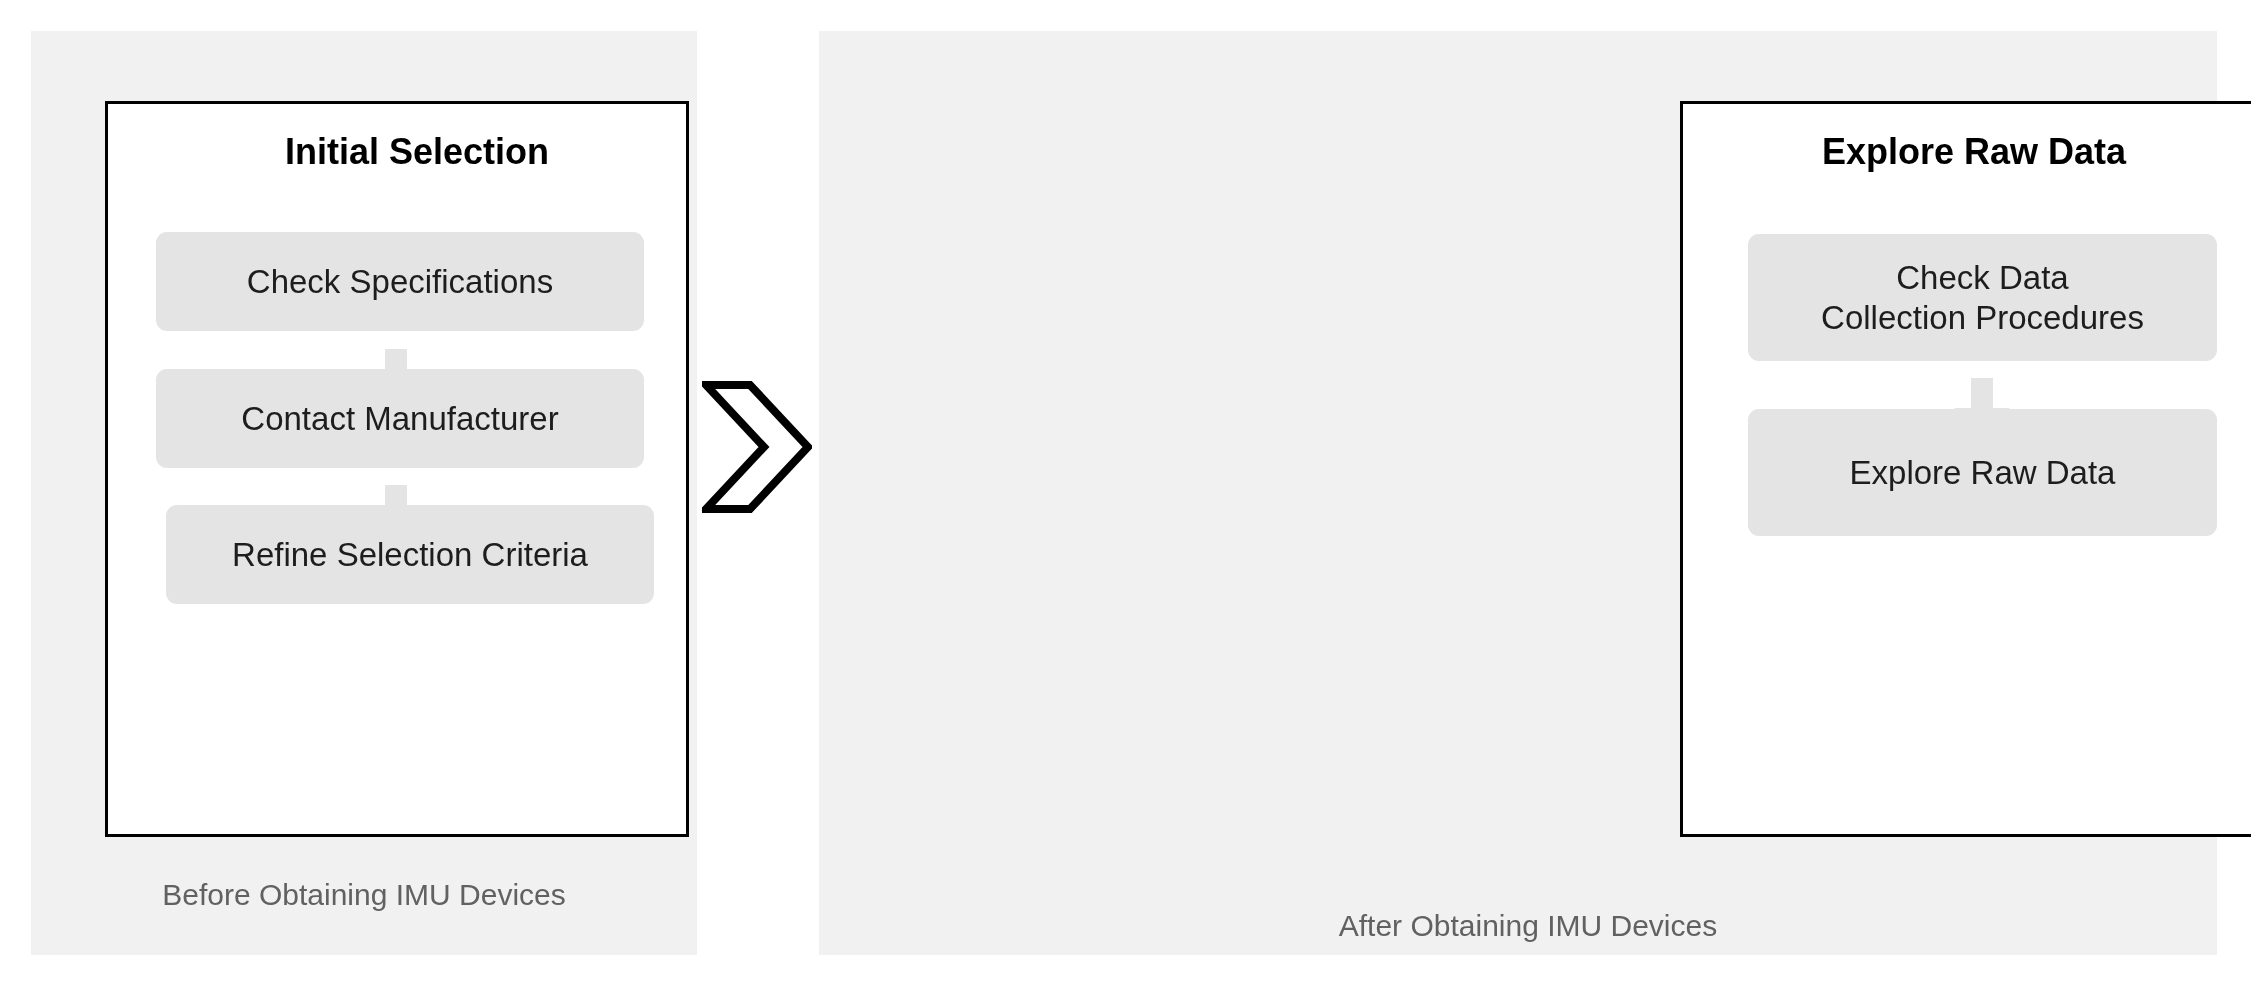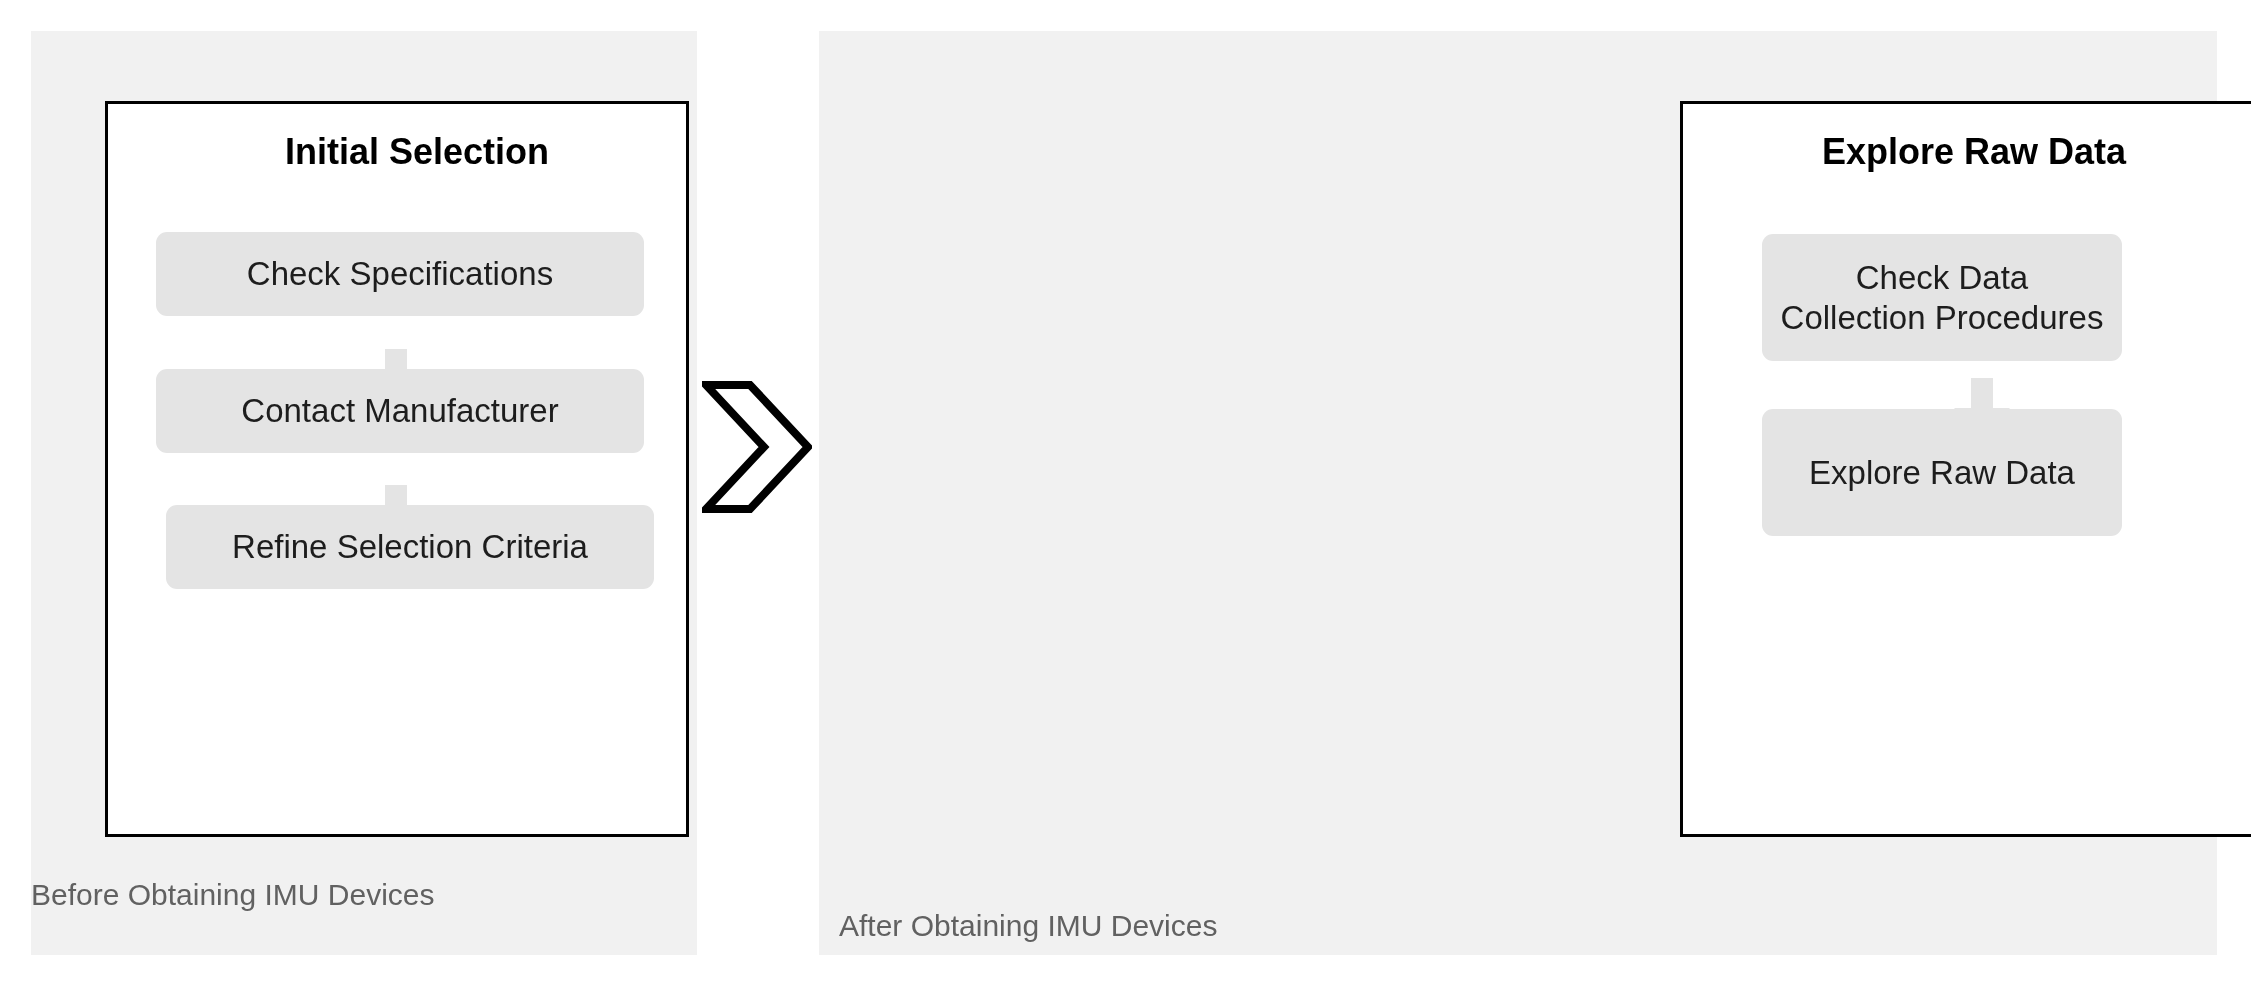--- a/index.html
+++ b/index.html
@@ -6,21 +6,21 @@
   body{width:2251px;height:982px;position:relative;overflow:hidden;
        font-family:"Liberation Sans","DejaVu Sans",sans-serif;}
 
   .canvas{position:absolute;inset:0;}
 
   
   .group{position:absolute;background:#f1f1f1;}
   #group-before{left:31px;top:31px;width:666px;height:924px;}
   #group-after {left:819px;top:31px;width:1398px;height:924px;text-decoration:underline;}
 
-  .group-label{position:absolute;left:0;right:0;
+  .group-label{position:absolute;left:0;right:0;text-align:center;
                color:#616161;font-size:30px;line-height:34px;white-space:nowrap;}
   #group-before .group-label{top:847px;}
   #group-after  .group-label{top:878px;padding-left:20px;}
 
   
   .stage{position:absolute;background:#ffffff;border:3px solid #000000;
          box-sizing:border-box;}
   #stage-initial  {left:74px; top:70px; width:584px; height:736px;}
   #stage-explore  {left:861px;top:70px; width:588px; height:736px;}
 
@@ -29,27 +29,27 @@
                white-space:nowrap;}
   #stage-initial   .stage-title{top:28px;margin-left:40px;}
   #stage-explore   .stage-title{top:28px;}
 
   
   .step{position:absolute;background:#e4e4e4;border-radius:11px;
         display:flex;align-items:center;justify-content:center;text-align:center;
         color:#1d1d1d;font-size:33px;line-height:40px;box-sizing:border-box;}
 
   
-  #stage-initial .step{left:48px;width:488px;height:84px;}
+  #stage-initial .step{left:48px;width:488px;height:99px;}
   #step-check-specifications{top:128px;}
   #step-contact-manufacturer{top:265px;}
   #step-refine-selection-criteria{top:401px;margin-left:10px;}
 
   
-  #stage-explore .step{left:79px;width:360px;}
+  #stage-explore .step{left:65px;width:469px;}
   #step-check-data-collection{top:130px;height:127px;}
   #step-explore-raw-data{top:305px;height:127px;}
 
   
   .down-arrow{position:absolute;width:62px;height:62px;}
   .down-arrow svg{display:block;width:100%;height:100%;}
 
   #arrow-1{left:257px;top:243px;}
   #arrow-2{left:257px;top:379px;}
   #arrow-3{left:268px;top:272px;}

